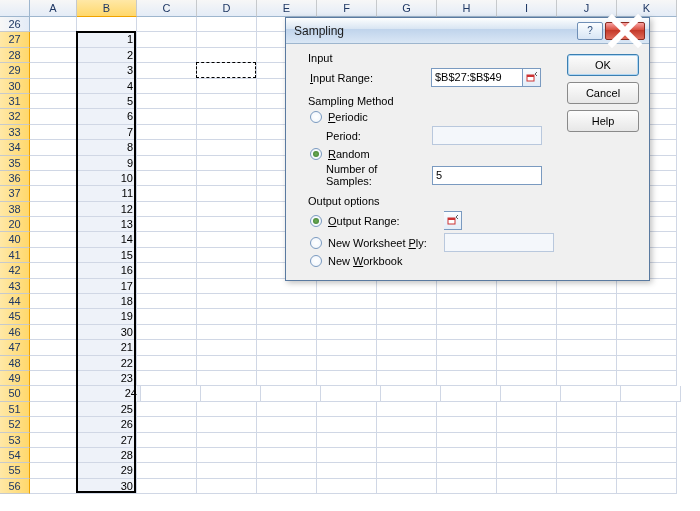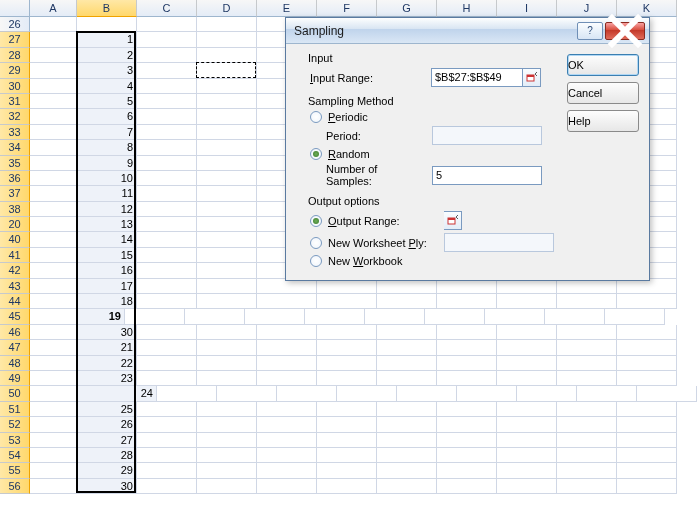--- a/index.html
+++ b/index.html
@@ -127,21 +127,21 @@
     padding: 6px 10px 10px 10px;
     gap: 10px;
   }
   .left { flex: 1; }
   .right { width: 72px; display: flex; flex-direction: column; gap: 6px; padding-top: 4px; }
   .btn {
     height: 22px;
     border: 1px solid #8a8a8a;
     border-radius: 3px;
     background: linear-gradient(#fdfdfd,#e7e7e7);
-    text-align: left;
+    text-align: center;
     line-height: 20px;
     font-size: 11px;
   }
   .btn.default {
     border: 1px solid #3c7fb1;
     box-shadow: 0 0 0 1px #b0d7f4 inset;
   }
   .section-label { margin: 2px 0 4px 12px; }
   .field-row {
     display: flex;
@@ -476,21 +476,21 @@
         <div class="cell" style="width: 60px;"></div>
         <div class="cell" style="width: 60px;"></div>
         <div class="cell" style="width: 60px;"></div>
         <div class="cell" style="width: 60px;"></div>
         <div class="cell" style="width: 60px;"></div>
         <div class="cell" style="width: 60px;"></div>
       </div>
       <div class="row">
         <div class="row-h sel">45</div>
         <div class="cell" style="width: 47px;"></div>
-        <div class="cell selfill" style="width: 48px; font-weight: bold;">19</div>
+        <div class="cell selfill" style="width: 60px;">19</div>
         <div class="cell" style="width: 60px;"></div>
         <div class="cell" style="width: 60px;"></div>
         <div class="cell" style="width: 60px;"></div>
         <div class="cell" style="width: 60px;"></div>
         <div class="cell" style="width: 60px;"></div>
         <div class="cell" style="width: 60px;"></div>
         <div class="cell" style="width: 60px;"></div>
         <div class="cell" style="width: 60px;"></div>
         <div class="cell" style="width: 60px;"></div>
       </div>
@@ -546,21 +546,21 @@
         <div class="cell" style="width: 60px;"></div>
         <div class="cell" style="width: 60px;"></div>
         <div class="cell" style="width: 60px;"></div>
         <div class="cell" style="width: 60px;"></div>
         <div class="cell" style="width: 60px;"></div>
         <div class="cell" style="width: 60px;"></div>
       </div>
       <div class="row">
         <div class="row-h sel">50</div>
         <div class="cell" style="width: 47px;"></div>
-        <div class="cell selfill" style="width: 80px;">24</div>
+        <div class="cell selfill" style="width: 64px;">24</div>
         <div class="cell" style="width: 60px;"></div>
         <div class="cell" style="width: 60px;"></div>
         <div class="cell" style="width: 60px;"></div>
         <div class="cell" style="width: 60px;"></div>
         <div class="cell" style="width: 60px;"></div>
         <div class="cell" style="width: 60px;"></div>
         <div class="cell" style="width: 60px;"></div>
         <div class="cell" style="width: 60px;"></div>
         <div class="cell" style="width: 60px;"></div>
       </div>

